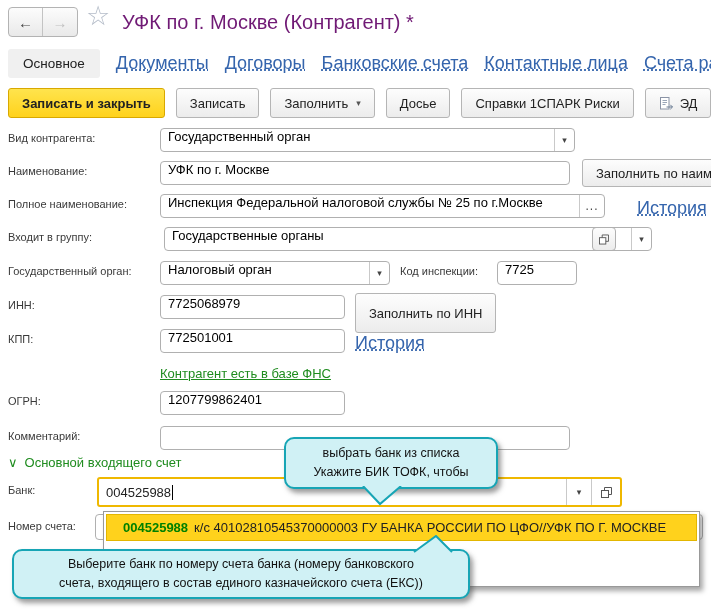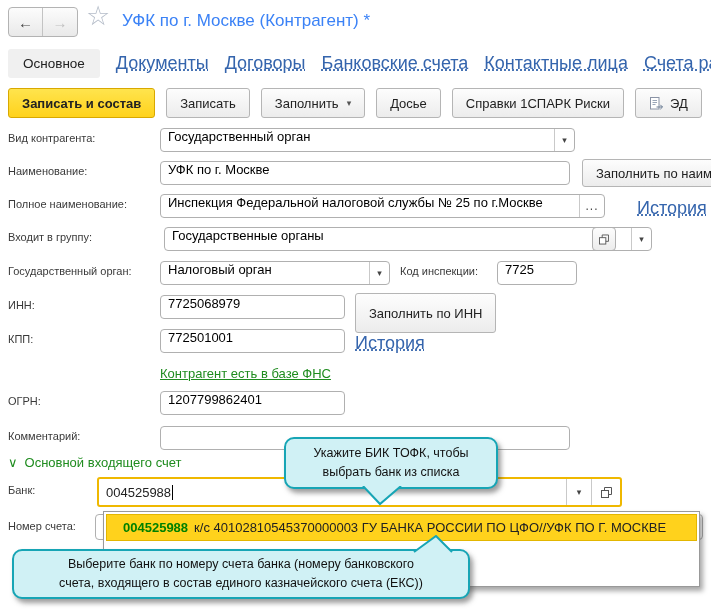--- a/index.html
+++ b/index.html
@@ -6,21 +6,21 @@
   .screen{position:relative;width:711px;height:609px;overflow:hidden;background:#fff;
           font-family:"Liberation Sans",sans-serif;color:#222;}
   
   .navgroup{position:absolute;left:8px;top:7px;display:flex;height:28px;border:1px solid #b3b3b3;
             border-radius:4px;overflow:hidden;background:linear-gradient(#fcfcfc,#e9e9e9);}
   .navbtn{width:34px;display:flex;align-items:center;justify-content:center;font-size:15px;
           border:none;background:transparent;cursor:pointer;}
   .navbtn.back{color:#444;border-right:1px solid #c3c3c3;}
   .navbtn.fwd{color:#c0c0c0;}
   .star{position:absolute;left:86px;top:3px;font-size:27px;color:#b5bdc9;line-height:1;}
-  .title{position:absolute;left:122px;top:11px;font-size:17px;color:#3b82f6;white-space:nowrap;}
+  .title{position:absolute;left:122px;top:11px;font-size:20px;color:#701a75;white-space:nowrap;}
   
   .tabs{position:absolute;left:8px;top:47px;display:flex;align-items:center;gap:16px;height:32px;}
   .tab-active{background:#f0f0f0;border-radius:3px;padding:7px 15px;font-size:13.5px;color:#222;}
   .tab-link,.link{color:var(--link-blue,#3565ad);font-size:18px;text-decoration:underline;
             text-decoration-style:dotted;cursor:pointer;white-space:nowrap;}
   
   .toolbar{position:absolute;left:8px;top:88px;display:flex;gap:11px;}
   .btn{display:inline-flex;align-items:center;justify-content:center;gap:6px;height:30px;padding:0 13px;
        border:1px solid #b5b5b5;border-radius:3px;background:linear-gradient(#fdfdfd,#ececec);
        font-size:13px;color:#222;white-space:nowrap;cursor:pointer;font-family:inherit;}
@@ -77,21 +77,21 @@
     <div class="tab-active">Основное</div>
     <span class="tab-link">Документы</span>
     <span class="tab-link">Договоры</span>
     <span class="tab-link">Банковские счета</span>
     <span class="tab-link">Контактные лица</span>
     <span class="tab-link">Счета расчетов с контрагентами</span>
   </div>
 
   <div class="toolbar">
     <button class="btn primary">
-        <span>Записать и состав</span>
+        <span>Записать и закрыть</span>
       </button>
     <button class="btn">
         <span>Записать</span>
       </button>
     <button class="btn">
         <span>Заполнить</span>
         <span class="dd">▾</span>
       </button>
     <button class="btn">
         <span>Досье</span>
@@ -209,22 +209,22 @@
   </div>
 
   <div class="panel">
     <div class="sugrow">
       <b>004525988</b>
       <span>к/с 40102810545370000003 ГУ БАНКА РОССИИ ПО ЦФО//УФК ПО Г. МОСКВЕ</span>
     </div>
   </div>
 
   <div class="tip" style="left:284px;top:437px;width:214px;height:52px">
+    <div>выбрать банк из списка</div>
     <div>Укажите БИК ТОФК, чтобы</div>
-    <div>выбрать банк из списка</div>
   </div>
   <svg class="tail" style="left:360px;top:486px" width="44" height="20">
     <path d="M3,0 L20,18 L41,0" fill="#d0f1f5" stroke="#17a5b5" stroke-width="2"></path>
   </svg>
 
   <svg class="tail" style="left:412px;top:535px" width="44" height="18">
     <path d="M2,17 L24,1 L40,17" fill="#d0f1f5" stroke="#17a5b5" stroke-width="2"></path>
   </svg>
   <div class="tip" style="left:12px;top:549px;width:458px;height:50px">
     <div>Выберите банк по номеру счета банка (номеру банковского</div>

